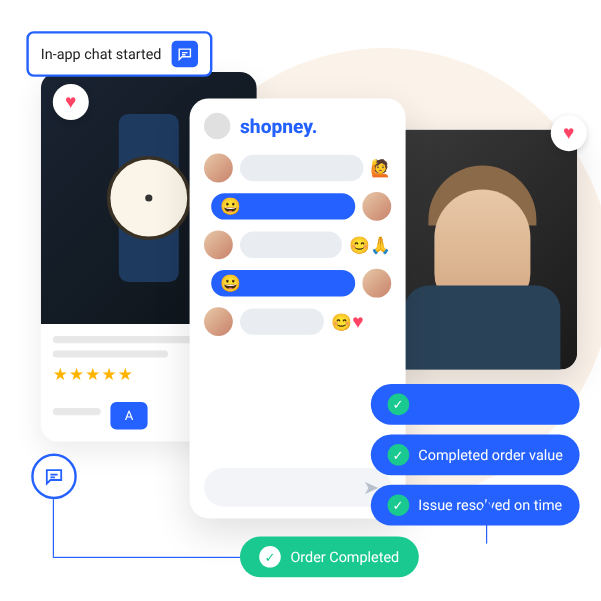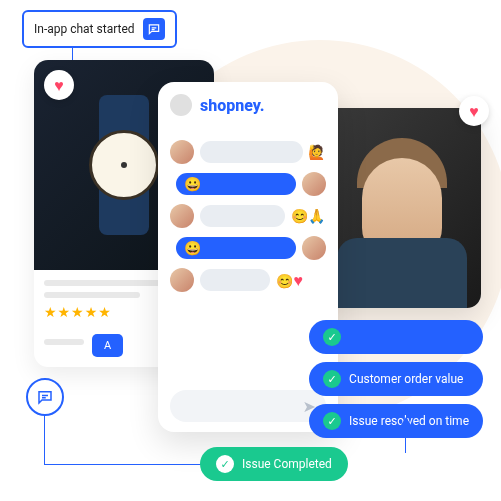--- a/index.html
+++ b/index.html
@@ -13,21 +13,21 @@
 .watch-strap{position:absolute;width:50px;height:140px;background:#1e3a5f;left:20px;border-radius:8px}
 .watch-face{position:absolute;width:70px;height:70px;background:#faf5e8;border-radius:50%;border:3px solid #3a3125;top:35px;left:10px}
 .watch-face::after{content:"";position:absolute;width:6px;height:6px;background:#333;border-radius:50%;top:50%;left:50%;transform:translate(-50%,-50%)}
 .heart-badge{position:absolute;width:30px;height:30px;background:#fff;border-radius:50%;display:flex;align-items:center;justify-content:center;box-shadow:0 2px 6px rgba(0,0,0,.15)}
 .product-info{padding:10px}
 .line{height:6px;background:#e8e8e8;border-radius:3px;margin-bottom:6px}
 .stars{color:#ffb400;font-size:14px;letter-spacing:1px}
 .add-btn{margin-top:8px;background:#2461ff;color:#fff;padding:5px 12px;border-radius:5px;font-size:11px;display:inline-block;float:right}
 .chat-badge{position:absolute;width:38px;height:38px;background:#fff;border:2px solid #2461ff;border-radius:50%;display:flex;align-items:center;justify-content:center;z-index:5}
 .chat-panel{position:absolute;left:158px;top:82px;width:180px;height:350px;background:#fff;border-radius:16px;box-shadow:0 12px 32px rgba(0,0,0,.12);z-index:4;padding:12px}
-.chat-header{display:flex;align-items:center;gap:8px;margin-bottom:24px}
+.chat-header{display:flex;align-items:center;gap:8px;margin-bottom:12px}
 .avatar-sm{width:22px;height:22px;background:#e0e0e0;border-radius:50%}
 .logo{font-weight:800;font-size:16px;color:#2461ff}
 .logo .dot{color:#2461ff}
 .msg-row{display:flex;align-items:center;gap:6px;margin-bottom:8px}
 .msg-row.right{justify-content:flex-end}
 .avatar-xs{width:24px;height:24px;background:linear-gradient(135deg,#e8c8a8,#c8826a);border-radius:50%;flex-shrink:0}
 .bubble{height:22px;border-radius:11px;flex:1;max-width:120px}
 .bubble.agent{background:#e9edf2}
 .bubble.user{background:#2461ff;display:flex;align-items:center;padding-left:8px}
 .emoji{font-size:14px}
@@ -45,21 +45,21 @@
 .check-w{width:18px;height:18px;background:#fff;border-radius:50%;display:flex;align-items:center;justify-content:center;color:#1ac98f;font-size:11px}
 .connector{position:absolute;border:1.5px solid #2461ff;z-index:1}
 svg.icon{width:14px;height:14px;stroke:#fff;fill:none;stroke-width:2}
 .heart{color:#ff4466;font-size:16px}
 </style>
 </head>
 <body>
 
 <div class="bg-circle"></div>
 
-<div class="tag" style="left:22px;top:10px">
+<div class="tag" style="left:22px;top:26px">
   <span>In-app chat started</span>
   <span class="tag-icon">
     <svg class="icon" viewBox="0 0 24 24">
         <path d="M4 5h16v11H8l-4 4z"></path>
         <path d="M8 10h8M8 13h5"></path>
       </svg>
   </span>
 </div>
 
 <div class="connector" style="left:72px;top:36px;width:0;height:24px;border-right:none;border-bottom:none;border-top:none"></div>
@@ -142,31 +142,31 @@
 <div class="heart-badge" style="right:12px;top:96px;z-index:5">
   <span class="heart">♥</span>
 </div>
 
 <div class="pills">
   <div class="pill">
     <span class="check">✓</span>
   </div>
   <div class="pill">
     <span class="check">✓</span>
-    <span>Customer order value</span>
+    <span>Completed order value</span>
   </div>
   <div class="pill">
     <span class="check">✓</span>
     <span>Issue resolved on time</span>
   </div>
 </div>
 
 <div class="order-pill">
   <span class="check-w">✓</span>
-  <span>Issue Completed</span>
+  <span>Order Completed</span>
 </div>
 
 <div class="connector" style="right:95px;bottom:48px;width:0;height:30px;border-right:none;border-top:none;border-bottom:none"></div>
 <svg style="position:absolute;right:89px;bottom:72px;z-index:6" width="12" height="12">
     <path d="M6 0 L11 8 L1 8 Z" fill="#2461ff"></path>
   </svg>
 <svg style="position:absolute;right:89px;bottom:82px;z-index:6" width="12" height="12">
     <path d="M6 0 L11 8 L1 8 Z" fill="#2461ff"></path>
   </svg>
 

